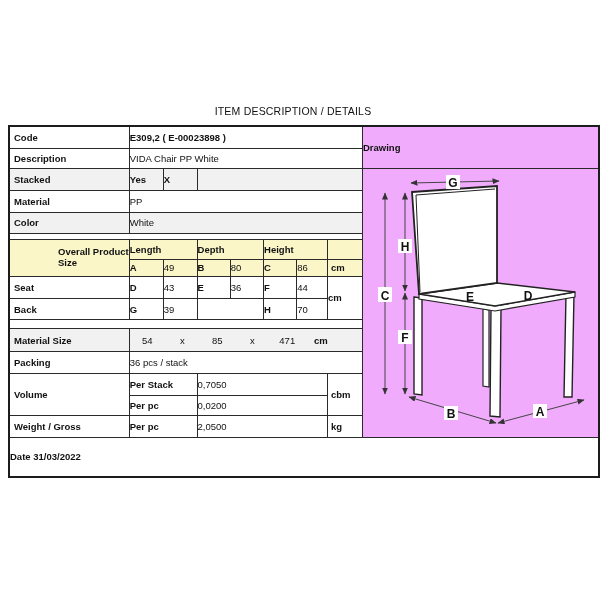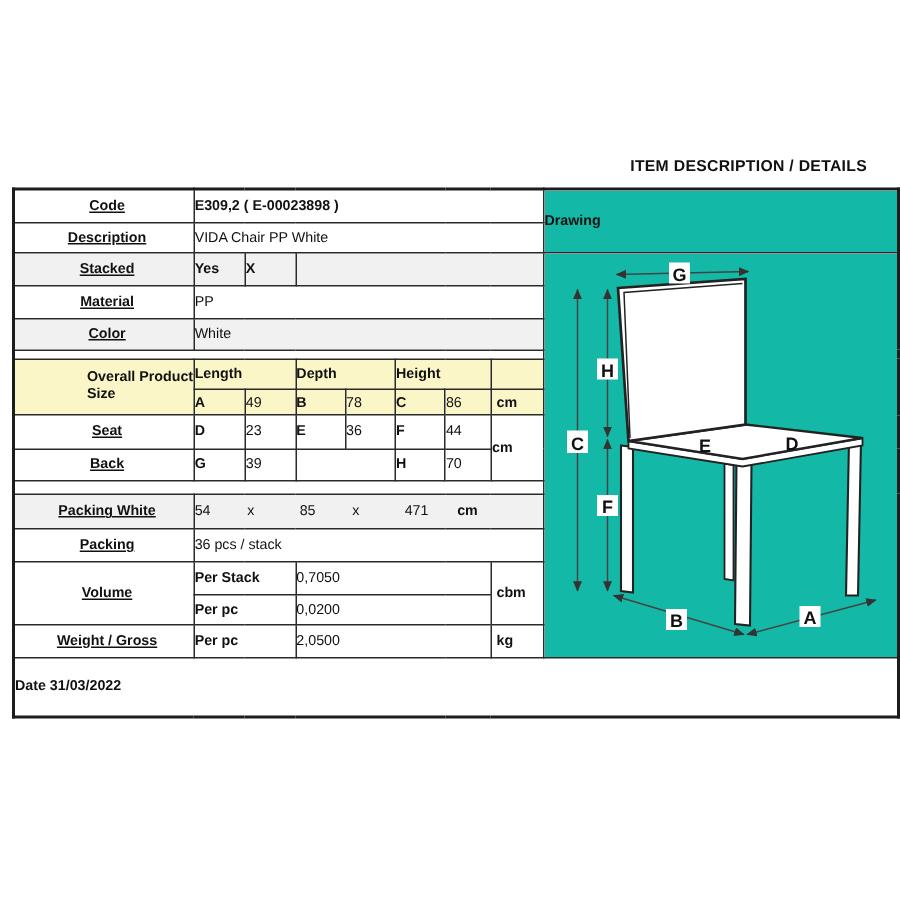--- a/index.html
+++ b/index.html
@@ -8,46 +8,46 @@
     --bline:#2A2A2A;
     --ink:#111;
   }
   html,body{margin:0;padding:0;}
   body{
     width:600px;height:600px;background:#fff;position:relative;
     font-family:"Liberation Sans",sans-serif;color:var(--ink);
   }
   .page-title{
     position:absolute;left:8px;top:105px;width:570px;
-    text-align:right;font-weight:bold;font-size:10.5px;letter-spacing:.2px;
+    text-align:center;font-weight:normal;font-size:10.5px;letter-spacing:.2px;
   }
   table.spec{
     position:absolute;left:8px;top:125px;
     border-collapse:collapse;table-layout:fixed;
     border:2px solid #1C1C1C;
   }
   td{
     border:1px solid var(--bline);
     font-size:9.5px;padding:0;vertical-align:middle;overflow:hidden;
     white-space:nowrap;
   }
-  td.lbl{padding-left:4px;font-weight:bold;text-align:center;text-decoration:underline;}
+  td.lbl{padding-left:4px;font-weight:bold;text-align:left;}
   td.ctr{text-align:left;}
   td.b{font-weight:bold;}
   td.yl{background:var(--accent);}
   tr.stripe td:not(.draw){background:var(--stripe);}
   td.unit-l{font-weight:bold;text-align:left;padding-left:3px;}
   td.gap{line-height:0;font-size:0;}
-  td.draw{vertical-align:top;padding:0;background:#14b8a6;}
+  td.draw{vertical-align:top;padding:0;background:#f0abfc;}
   .two-line{line-height:1.15;padding-left:48px;}
   .ps-grid{
     display:grid;grid-template-columns:35px 35px 35px 35px 35px 32px;
     width:207px;
   }
-  .ps-grid span{text-align:left;}
+  .ps-grid span{text-align:center;}
   .ps-grid .b{font-weight:bold;}
   svg text{
     font-family:"Liberation Sans",sans-serif;font-weight:bold;font-size:12px;fill:#111;
   }
 </style>
 </head>
 <body>
 
 <div class="page-title">ITEM DESCRIPTION / DETAILS</div>
 
@@ -150,30 +150,30 @@
     </td>
     <td class="ctr b yl" colspan="2">Length</td>
     <td class="ctr b yl" colspan="2">Depth</td>
     <td class="ctr b yl" colspan="2">Height</td>
     <td class="yl"></td>
   </tr>
   <tr style="height:17px">
     <td class="ctr b yl">A</td>
     <td class="ctr yl">49</td>
     <td class="ctr b yl">B</td>
-    <td class="ctr yl">78</td>
+    <td class="ctr yl">80</td>
     <td class="ctr b yl">C</td>
     <td class="ctr yl">86</td>
     <td class="unit-l yl">cm</td>
   </tr>
 
   <tr style="height:22px">
     <td class="lbl">Seat</td>
     <td class="ctr b">D</td>
-    <td class="ctr">23</td>
+    <td class="ctr">43</td>
     <td class="ctr b">E</td>
     <td class="ctr">36</td>
     <td class="ctr b">F</td>
     <td class="ctr">44</td>
     <td class="ctr b" rowspan="2">cm</td>
   </tr>
 
   <tr style="height:21px">
     <td class="lbl">Back</td>
     <td class="ctr b">G</td>
@@ -181,21 +181,21 @@
     <td colspan="2"></td>
     <td class="ctr b">H</td>
     <td class="ctr">70</td>
   </tr>
 
   <tr style="height:9px">
     <td class="gap" colspan="8"></td>
   </tr>
 
   <tr style="height:23px" class="stripe">
-    <td class="lbl">Packing White</td>
+    <td class="lbl">Material Size</td>
     <td colspan="7">
       <div class="ps-grid">
         <span>54</span>
         <span>x</span>
         <span>85</span>
         <span>x</span>
         <span>471</span>
         <span class="b">cm</span>
       </div>
     </td>

